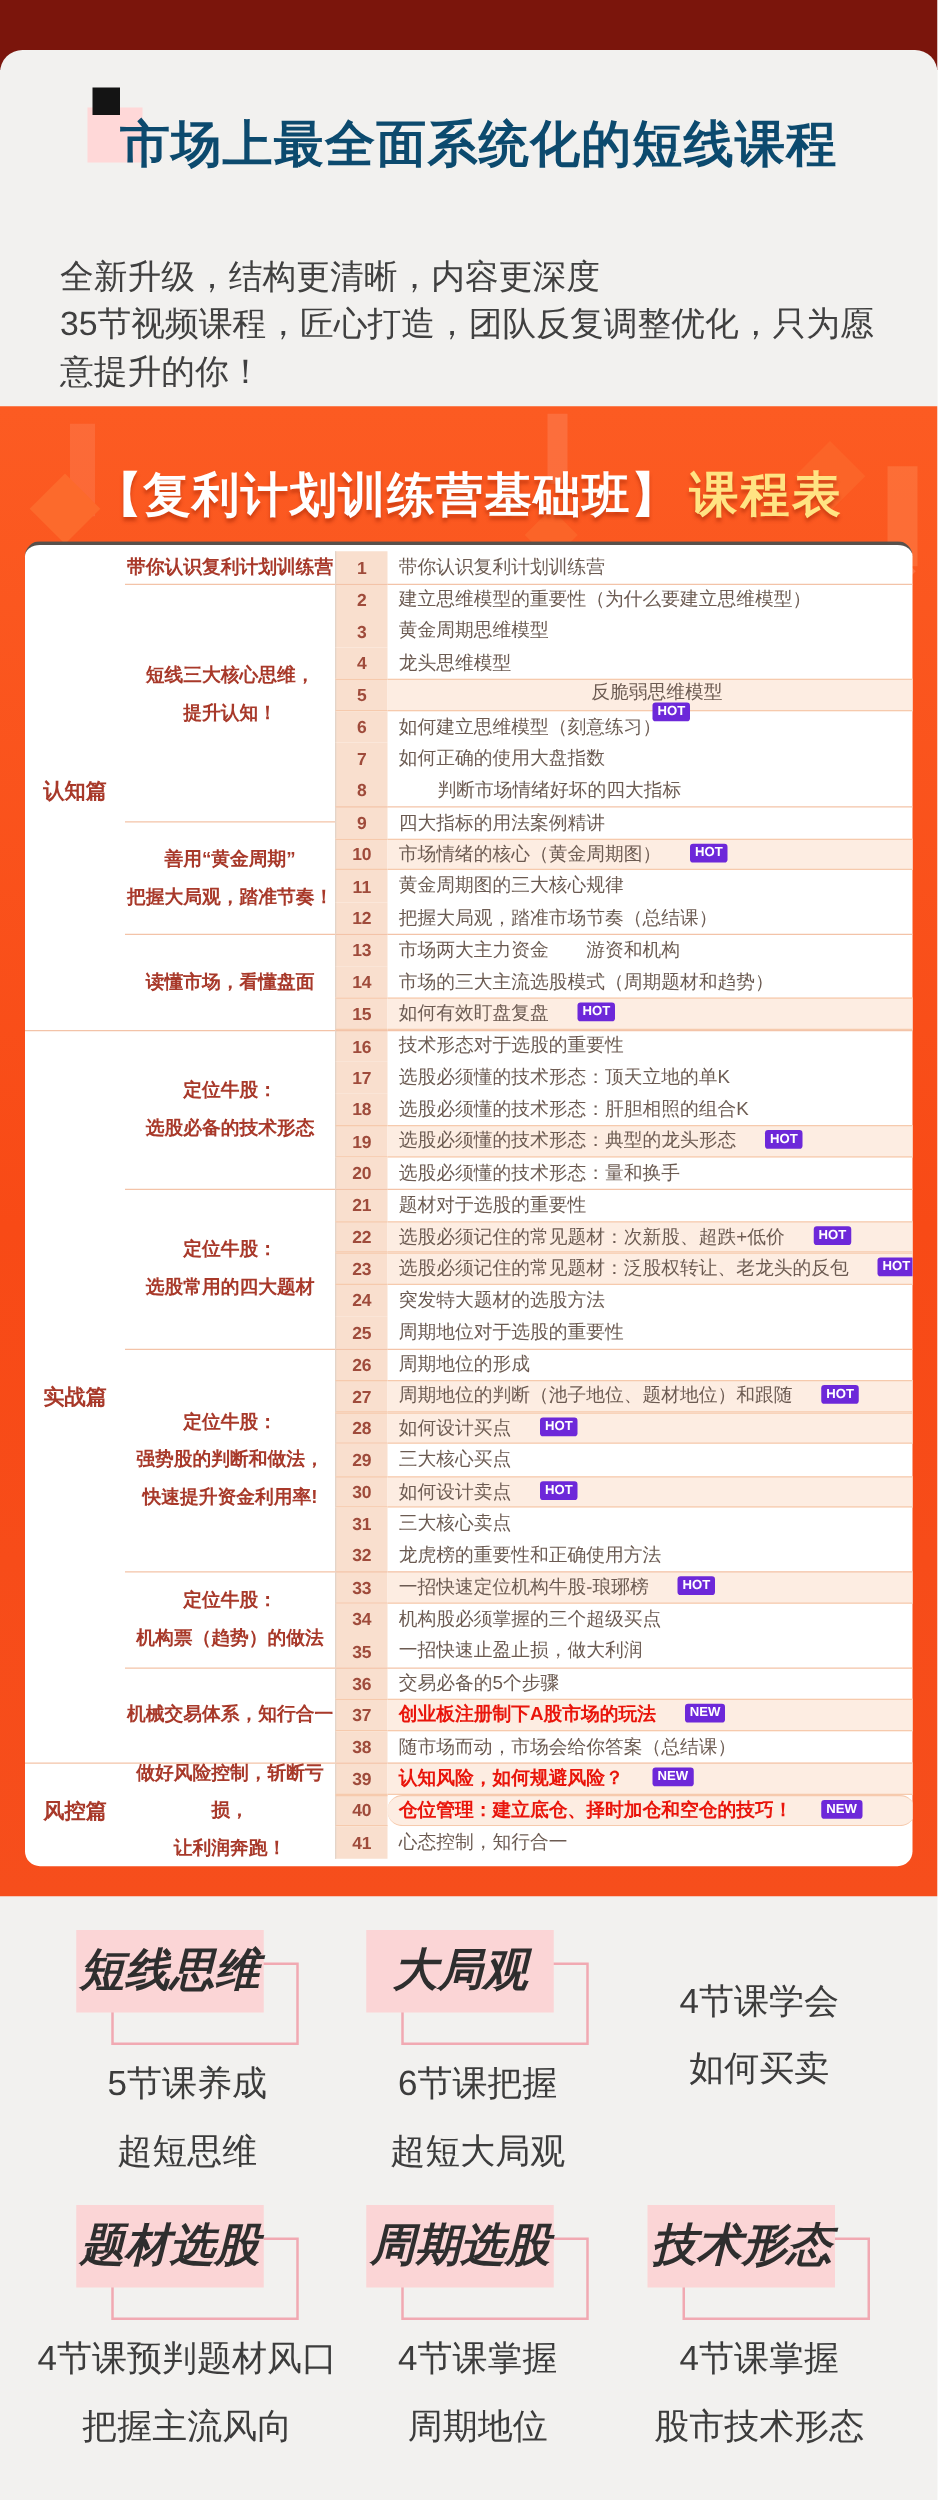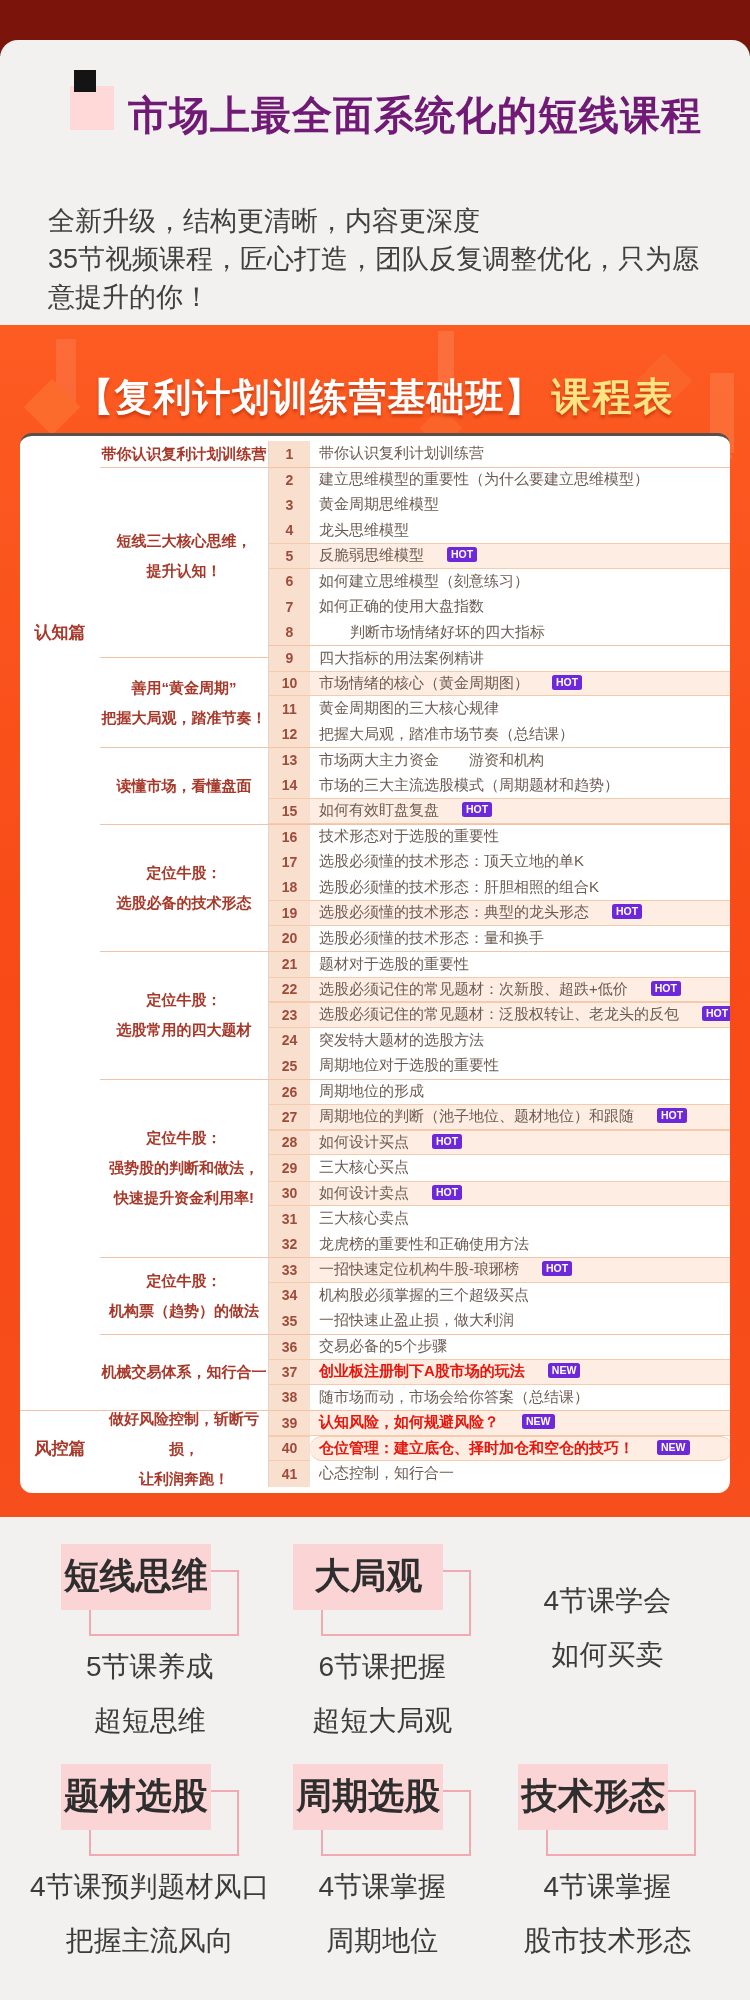--- a/index.html
+++ b/index.html
@@ -5,21 +5,21 @@
   * { margin:0; padding:0; box-sizing:border-box; }
   html,body { width:750px; }
   body {
     font-family:"Liberation Sans","DejaVu Sans",sans-serif;
     background:#F2F1EF; width:750px; height:2000px; overflow:hidden; position:relative;
   }
   .topband { height:56px; background:#7B150C; }
   .topcard { background:#F2F1EF; border-radius:18px 18px 0 0; margin-top:-16px; position:relative; height:285px; }
   .deco-pink { position:absolute; left:70px; top:46px; width:44px; height:44px; background:#FFD8D8; }
   .deco-black { position:absolute; left:74px; top:30px; width:22px; height:22px; background:#141414; }
-  .page-title { position:absolute; left:96px; top:48px; font-size:40px; font-weight:bold; color:#701a75; letter-spacing:1px;margin-left:32px; }
+  .page-title { position:absolute; left:96px; top:48px; font-size:40px; font-weight:bold; color:#0c4a6e; letter-spacing:1px; }
   .intro { position:absolute; left:48px; top:162px; width:670px; font-size:27px; color:#404040; line-height:38px; }
   
   .orange { background:linear-gradient(180deg,#FC5B22 0%,#F84A16 55%,#F64E1C 100%); position:relative; padding:36px 20px 24px 20px; }
   .banner { position:relative; z-index:2; text-align:center; height:72px; line-height:72px; white-space:nowrap; }
   .banner .white { color:#FFFFFF; font-size:38px; font-weight:bold; letter-spacing:1px; text-shadow:0 3px 3px rgba(150,30,0,.45); }
   .banner .yellow { color:#FFE483; font-size:39px; font-weight:bold; letter-spacing:2px; text-shadow:0 3px 3px rgba(150,30,0,.45); margin-left:8px; }
   .dia { position:absolute; transform:rotate(45deg); z-index:1; }
   .bar { position:absolute; z-index:0; }
   
   .card { position:relative; z-index:3; background:#FFFFFF; border-radius:12px; border-top:3px solid #57504B; padding:5px 0 6px 0; overflow:hidden; }
@@ -31,21 +31,21 @@
   .tit { display:flex; align-items:center; color:#6C5B52; font-size:15px; padding-left:9px; white-space:nowrap; }
   .hl { background:#FDEDE2; }
   .hlb { border-top:1px solid #F6CAAD; border-bottom:1px solid #F6CAAD; }
   .gs { border-top:1px solid #F3C3A8; }
   .red { color:#E9150B; font-weight:bold; }
   .tag { display:inline-block; background:#6d28d9; color:#FFFFFF; font-size:10.5px; font-weight:bold;
          padding:1px 4px; border-radius:2.5px; margin-left:23px; line-height:13px; transform:translateY(-1px); }
   
   .features { padding:27px 30px 0 30px; display:grid; grid-template-columns:1fr 1fr 1fr; row-gap:16px; }
   .feat { display:flex; flex-direction:column; align-items:center; }
-  .bwrap { position:relative; width:178px; height:66px; }
+  .bwrap { position:relative; width:178px; height:66px;font-style:italic; }
   .outline { position:absolute; left:28px; top:26px; width:150px; height:66px; border:2px solid #F1A9B2; z-index:0; background:transparent; }
   .fbadge { position:absolute; left:0; top:0; width:150px; height:66px; background:#FBD5D6; z-index:1;
             display:flex; align-items:center; justify-content:center; font-size:36px; font-weight:bold; color:#2E2E2E; white-space:nowrap; }
   .fdesc { margin-top:30px; font-size:28px; color:#3C3C3C; line-height:54px; text-align:center; white-space:nowrap; }
 </style>
 </head>
 <body>
 
 <div class="topband"></div>
 
@@ -93,21 +93,21 @@
         </div>
         <div class="num" style="grid-area: 3 / 3;">3</div>
         <div class="tit" style="grid-area: 3 / 4;">
           <span>黄金周期思维模型</span>
         </div>
         <div class="num" style="grid-area: 4 / 3;">4</div>
         <div class="tit" style="grid-area: 4 / 4;">
           <span>龙头思维模型</span>
         </div>
         <div class="num hlb" style="grid-area: 5 / 3;">5</div>
-        <div class="tit hl hlb" style="grid-area: 5 / 4;">
+        <div class="tit hl hlb" style="grid-area: 5 / 4; flex-direction: column;">
           <span>反脆弱思维模型</span>
           <span class="tag">HOT</span>
         </div>
         <div class="num" style="grid-area: 6 / 3;">6</div>
         <div class="tit" style="grid-area: 6 / 4;">
           <span>如何建立思维模型（刻意练习）</span>
         </div>
         <div class="num" style="grid-area: 7 / 3;">7</div>
         <div class="tit" style="grid-area: 7 / 4;">
           <span>如何正确的使用大盘指数</span>
@@ -146,20 +146,21 @@
         </div>
         <div class="num" style="grid-area: 14 / 3;">14</div>
         <div class="tit" style="grid-area: 14 / 4;">
           <span>市场的三大主流选股模式（周期题材和趋势）</span>
         </div>
         <div class="num hlb" style="grid-area: 15 / 3;">15</div>
         <div class="tit hl hlb" style="grid-area: 15 / 4;">
           <span>如何有效盯盘复盘</span>
           <span class="tag">HOT</span>
         </div>
+        <div class="sec gs" style="grid-area: 16 / 1 / span 23;">实战篇</div>
         <div class="grp gs" style="grid-area: 16 / 2 / span 5;">
           <div>定位牛股：</div>
           <div>选股必备的技术形态</div>
         </div>
         <div class="num gs" style="grid-area: 16 / 3;">16</div>
         <div class="tit gs" style="grid-area: 16 / 4;">
           <span>技术形态对于选股的重要性</span>
         </div>
         <div class="num" style="grid-area: 17 / 3;">17</div>
         <div class="tit" style="grid-area: 17 / 4;">

